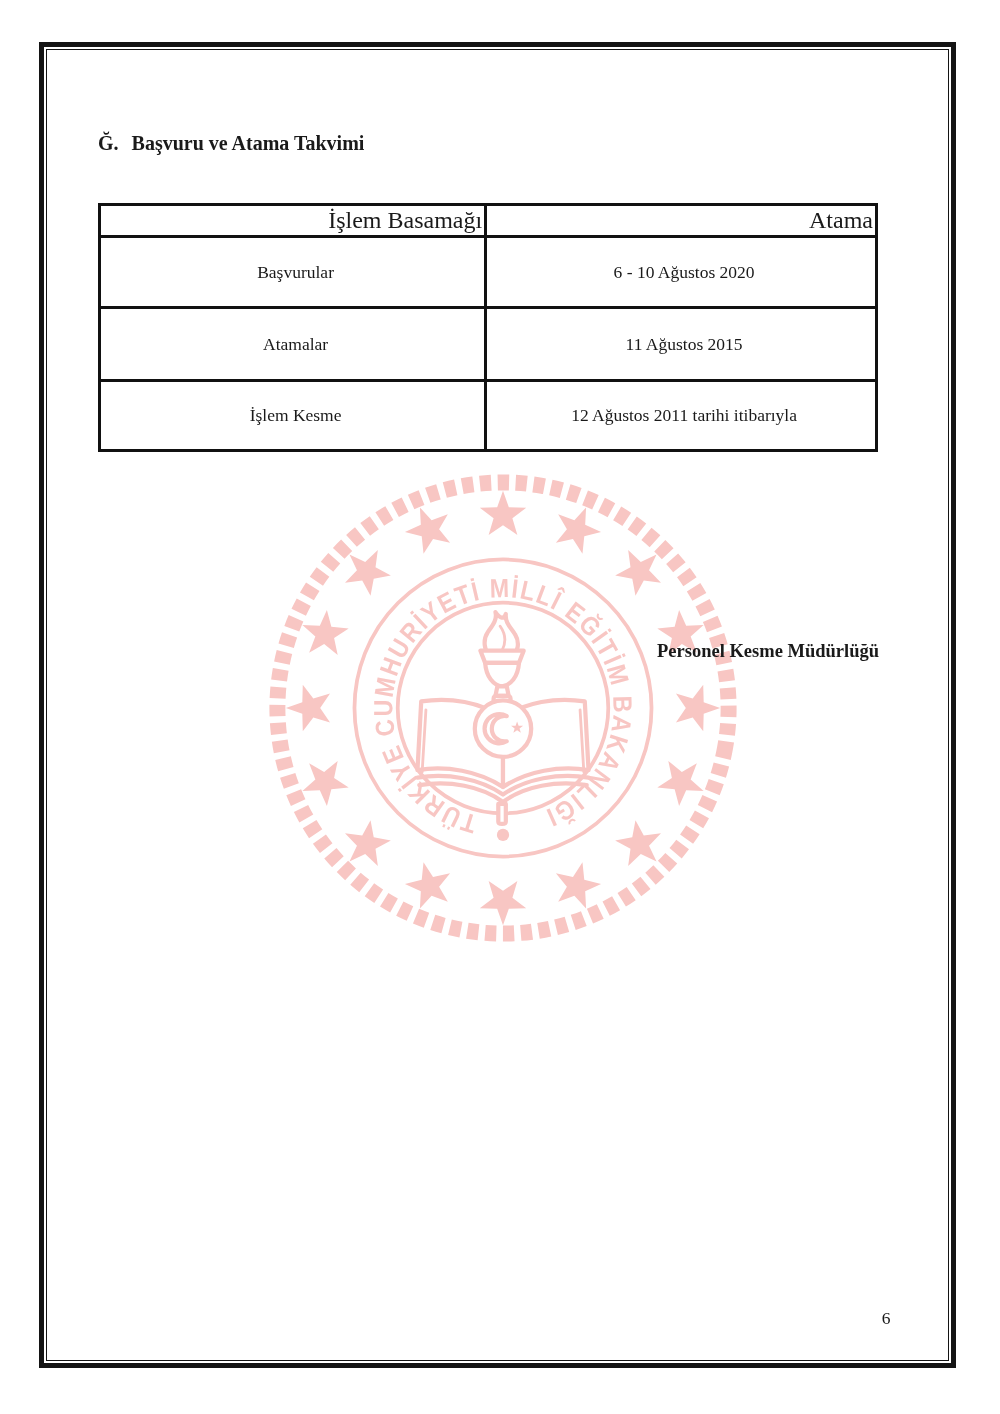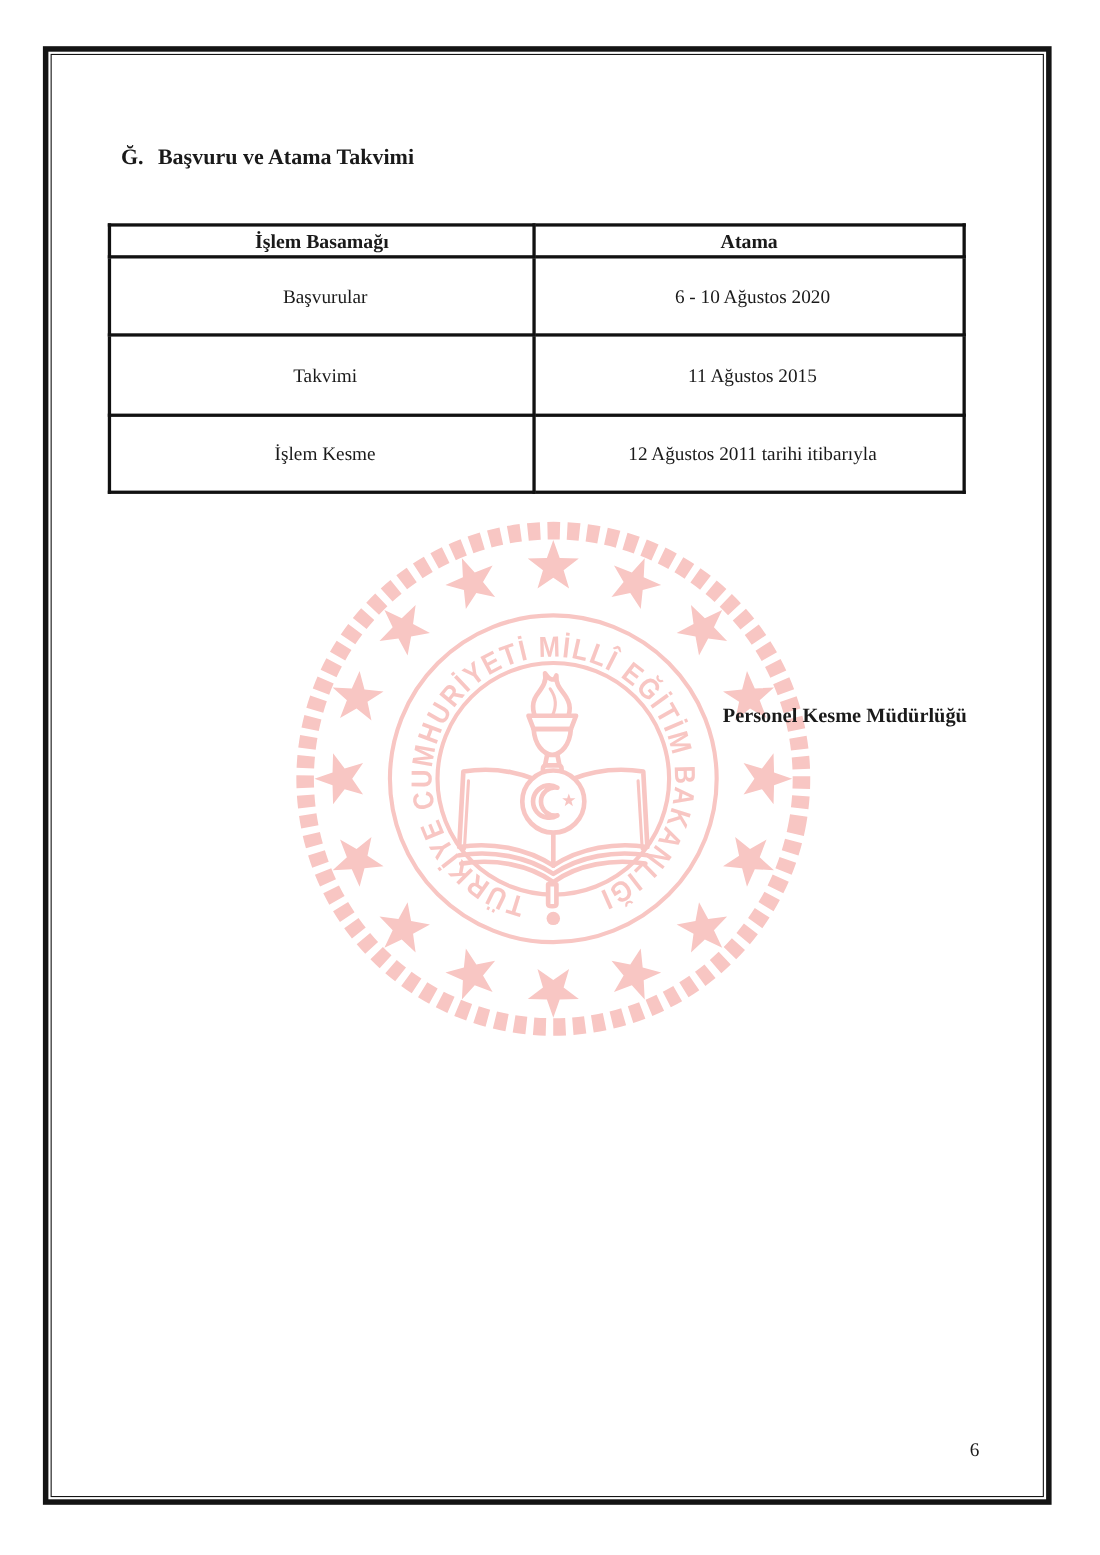--- a/index.html
+++ b/index.html
@@ -8,31 +8,31 @@
     font-family:"Liberation Serif", serif; color:#1a1a1a; overflow:hidden;
   }
   .frame {
     position:absolute; left:39px; top:42px; width:907px; height:1316px;
     border:5px solid #141414;
   }
   .frame-inner-line {
     position:absolute; inset:2px; border:1px solid #141414;
   }
   .heading {
-    position:absolute; left:110px; top:132px;
+    position:absolute; left:98px; top:132px;
     font-size:20px; font-weight:bold; white-space:nowrap;
   }
   .heading .hlabel { margin-right:13px; }
   table.takvim {
     position:absolute; left:98px; top:203px; width:780px;
     border-collapse:collapse; table-layout:fixed;
   }
   table.takvim th, table.takvim td { border:3px solid #111111; background:#ffffff; }
   table.takvim th {
-    height:24px; font-size:18px; font-weight:bold; text-align:center; padding:1px 2px;
+    height:24px; font-size:24px; font-weight:normal; text-align:right; padding:1px 2px;
   }
   table.takvim td {
     font-size:17.5px; font-weight:normal; text-align:center;
     vertical-align:middle; padding:0 6px 0 12px;
   }
   tr.row-1 td { height:68px; }
   tr.row-2 td { height:70px; }
   tr.row-3 td { height:67px; }
   col.c1 { width:49.7%; } col.c2 { width:50.3%; }
   .seal {
@@ -70,21 +70,21 @@
         <th>İşlem Basamağı</th>
         <th>Atama</th>
       </tr>
     </thead>
     <tbody>
       <tr class="row-1">
         <td>Başvurular</td>
         <td>6 - 10 Ağustos 2020</td>
       </tr>
       <tr class="row-2">
-        <td>Takvimi</td>
+        <td>Atamalar</td>
         <td>11 Ağustos 2015</td>
       </tr>
       <tr class="row-3">
         <td>İşlem Kesme</td>
         <td>12 Ağustos 2011 tarihi itibarıyla</td>
       </tr>
     </tbody>
   </table>
 
   <div class="seal">

